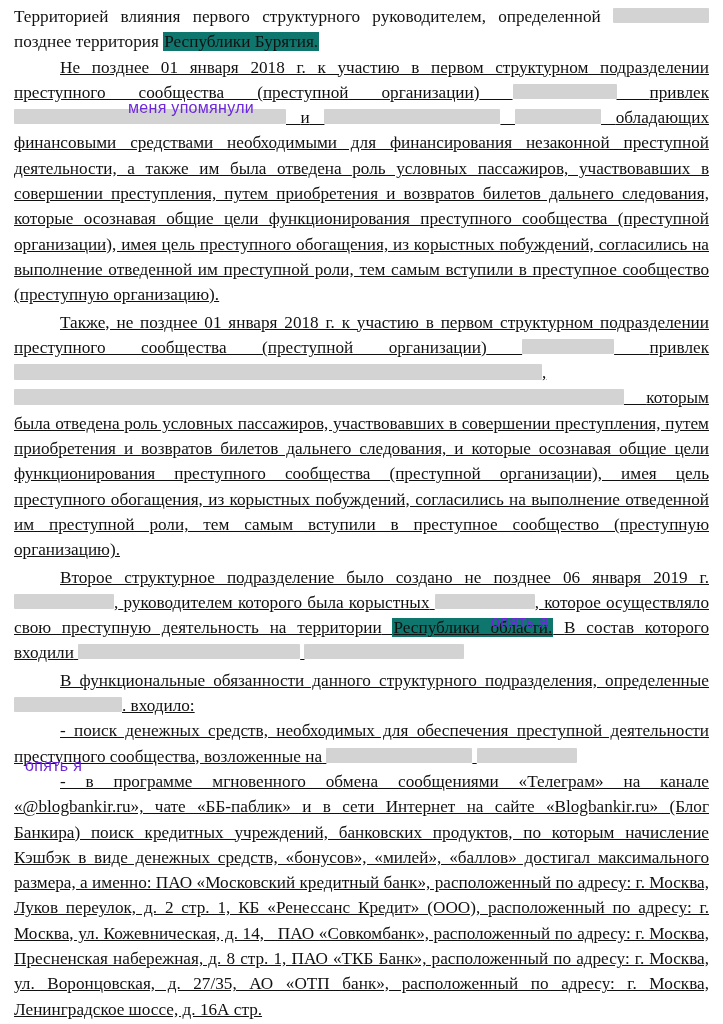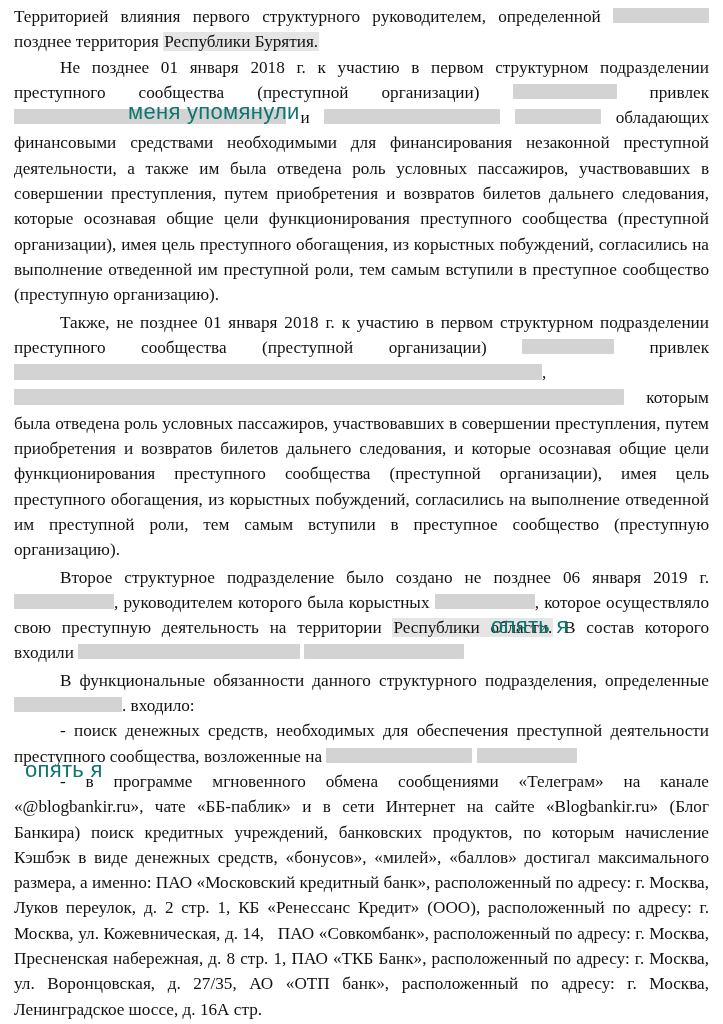--- a/index.html
+++ b/index.html
@@ -28,47 +28,48 @@
     margin: 0 0 0 0;
     font-size: 17.2px;
     line-height: 25.3px;
     text-align: justify;
     text-justify: inter-word;
     text-indent: 0;
     hyphens: none;
   }
   p.para.indent {
     text-indent: 46px;
+    text-decoration: underline;
   }
   
   .redact {
     display: inline-block;
     background: #d3d3d3;
     color: transparent;
     border-radius: 1px;
     vertical-align: -2px;
     height: 15px;
     position: relative;
     top: 2px;
     user-select: none;
   }
   .redact.line {
     height: 16px;
   }
   
   .hl {
-    background: #e5e5e5;
+    background: #0f766e;
     padding: 0 1px;
   }
   
   .annot {
     position: absolute;
     font-family: "Liberation Sans", sans-serif;
-    font-size: 22px;
-    color: #0f766e;
+    font-size: 16px;
+    color: #6d28d9;
     letter-spacing: 0.3px;
     white-space: nowrap;
   }
   .spacer-sm { height: 2px; }
 </style>
 </head>
 <body>
 
 <div class="page">
   <div class="doc-body">

